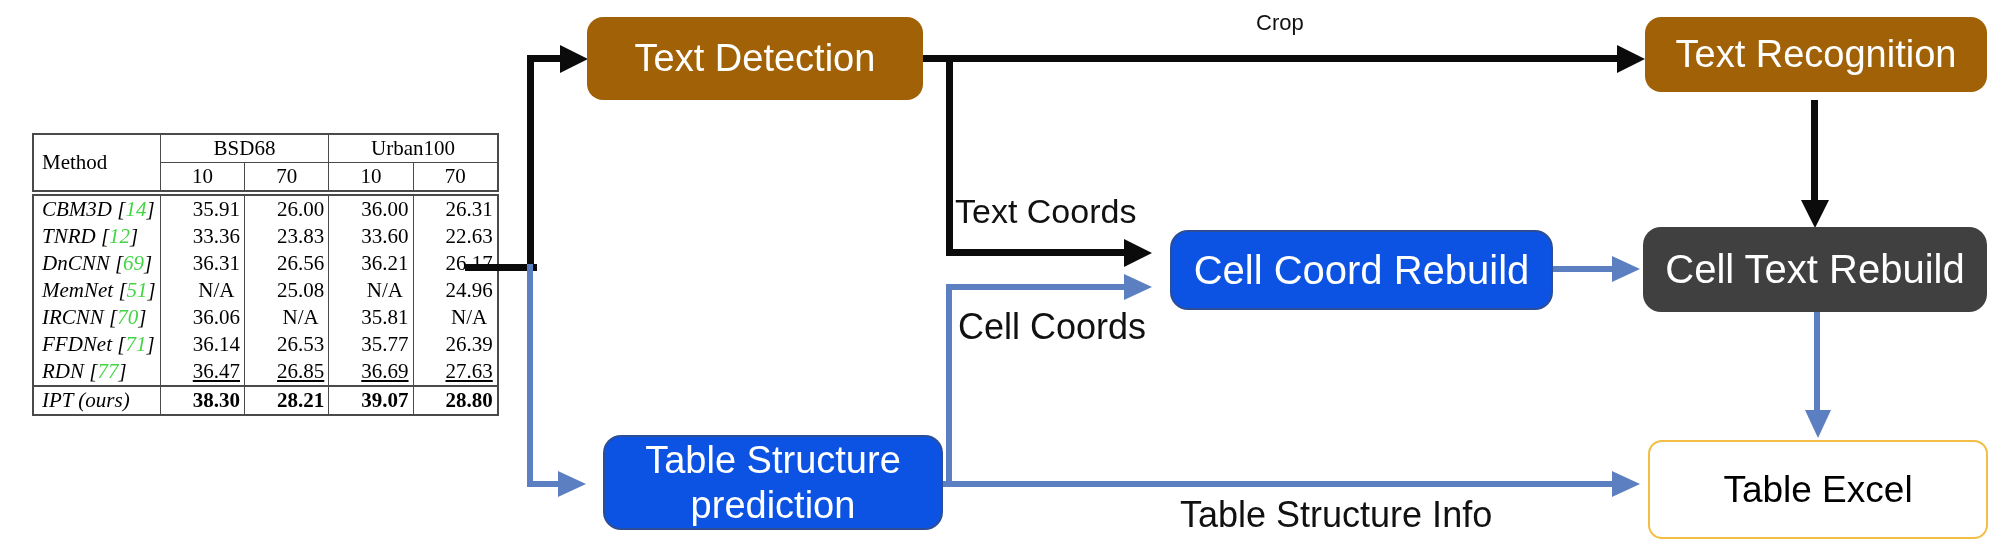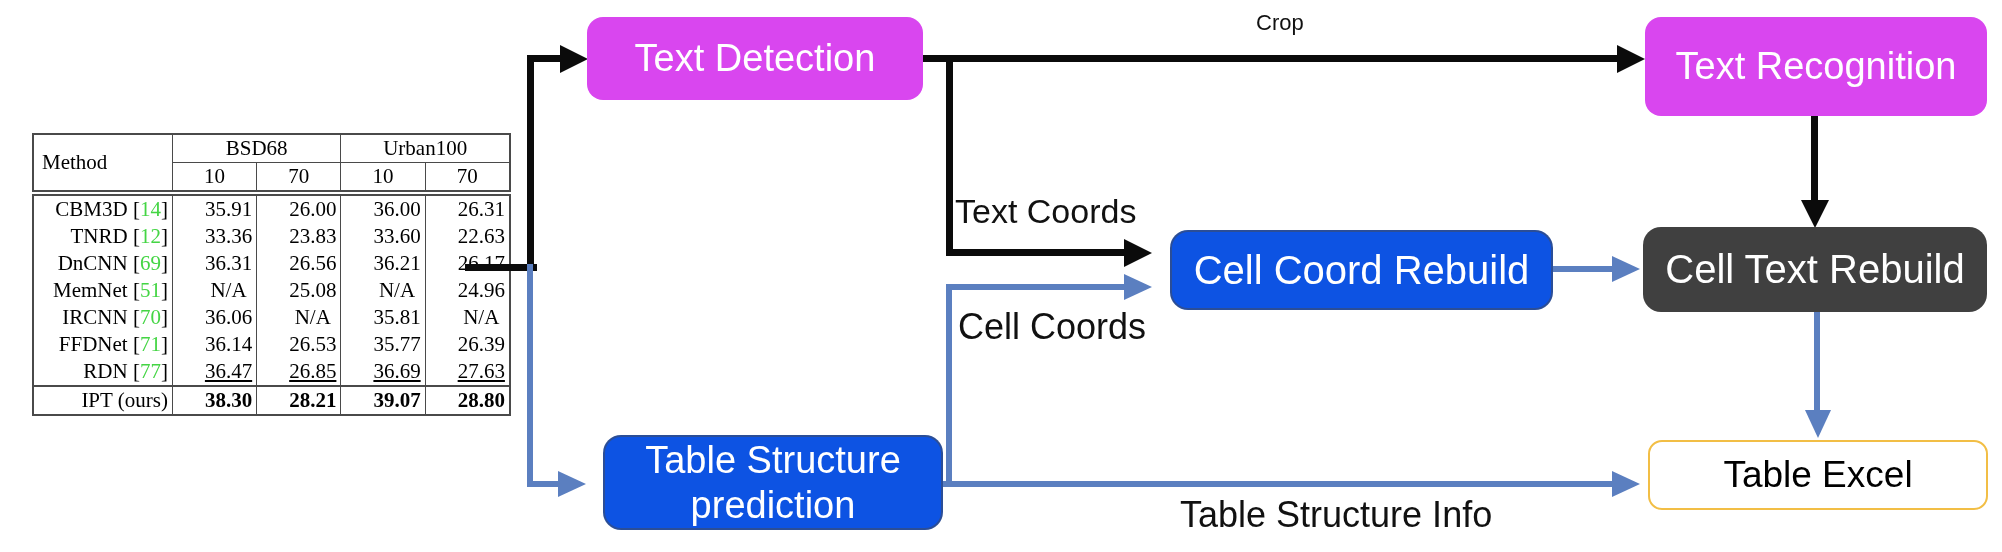--- a/index.html
+++ b/index.html
@@ -10,43 +10,43 @@
   .paper-table{position:absolute;left:32px;top:133px;width:431px;
     border-collapse:collapse;font-family:"Liberation Serif",serif;font-size:21px;color:#000;
     border:2px solid #4a4a4a;}
   .paper-table th,.paper-table td{border-left:1.5px solid #4a4a4a;border-right:1.5px solid #4a4a4a;
     padding:1px 4px;height:25px;font-weight:normal;white-space:nowrap;}
   .paper-table thead{border-bottom:6px double #4a4a4a;}
   .paper-table .grp{border-bottom:1.5px solid #4a4a4a;text-align:center;}
   .paper-table .sub{text-align:center;}
   .paper-table .method-h{text-align:left;padding-left:8px;}
   .paper-table td{text-align:center;padding-left:32px;}
-  .paper-table td.method-cell{text-align:right;padding-left:19px;}
+  .paper-table td.method-cell{text-align:left;padding-left:8px;font-style:italic;}
   .paper-table tr.row-sep td{border-top:2px solid #4a4a4a;}
   .paper-table td.u{text-decoration:underline;}
   .paper-table td.b{font-weight:bold;}
   .paper-table .cite{color:#44d544;}
 
   
   .node{position:absolute;display:flex;align-items:center;justify-content:center;
     text-align:center;color:#fff;box-sizing:border-box;}
-  .node-gray{background:#d946ef;border-radius:16px;font-size:38px;}
+  .node-gray{background:#a16207;border-radius:16px;font-size:38px;}
   .node-blue{background:#0d53e3;border-radius:18px;font-size:40px;
     border:2px solid rgba(60,75,110,0.65);margin-left:15px;}
   .node-orange{background:#404040;border-radius:18px;font-size:40px;}
   .node-excel{background:#ffffff;border:2.5px solid #f2be45;border-radius:14px;
     color:#000;font-size:37px;}
 
   #text-detection{left:587px;top:17px;width:336px;height:83px;}
-  #text-recognition{left:1645px;top:17px;width:342px;height:99px;}
+  #text-recognition{left:1645px;top:17px;width:342px;height:75px;}
   #cell-coord-rebuild{left:1155px;top:230px;width:383px;height:80px;}
   #cell-text-rebuild{left:1643px;top:227px;width:344px;height:85px;}
   #table-structure-prediction{left:588px;top:435px;width:340px;height:95px;
     line-height:1.18;font-size:38px;padding:0 1px;}
-  #table-excel{left:1648px;top:440px;width:340px;height:70px;}
+  #table-excel{left:1648px;top:440px;width:340px;height:99px;}
 
   
   .hline,.vline{position:absolute;}
   .blk{background:#0b0b0b;}
   .blu{background:#5b7fc0;}
   .tri-r-blk{position:absolute;width:0;height:0;border-top:14px solid transparent;
     border-bottom:14px solid transparent;border-left:28px solid #0b0b0b;}
   .tri-d-blk{position:absolute;width:0;height:0;border-left:14px solid transparent;
     border-right:14px solid transparent;border-top:28px solid #0b0b0b;}
   .tri-r-blu{position:absolute;width:0;height:0;border-top:13px solid transparent;

